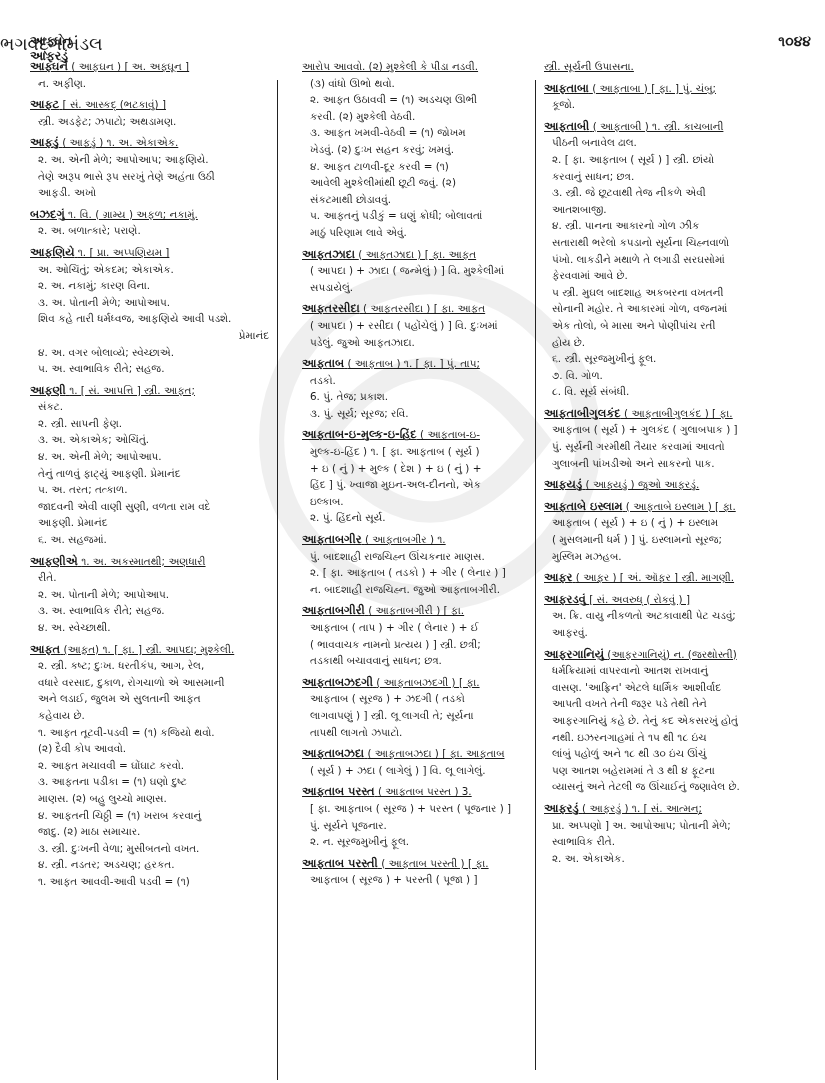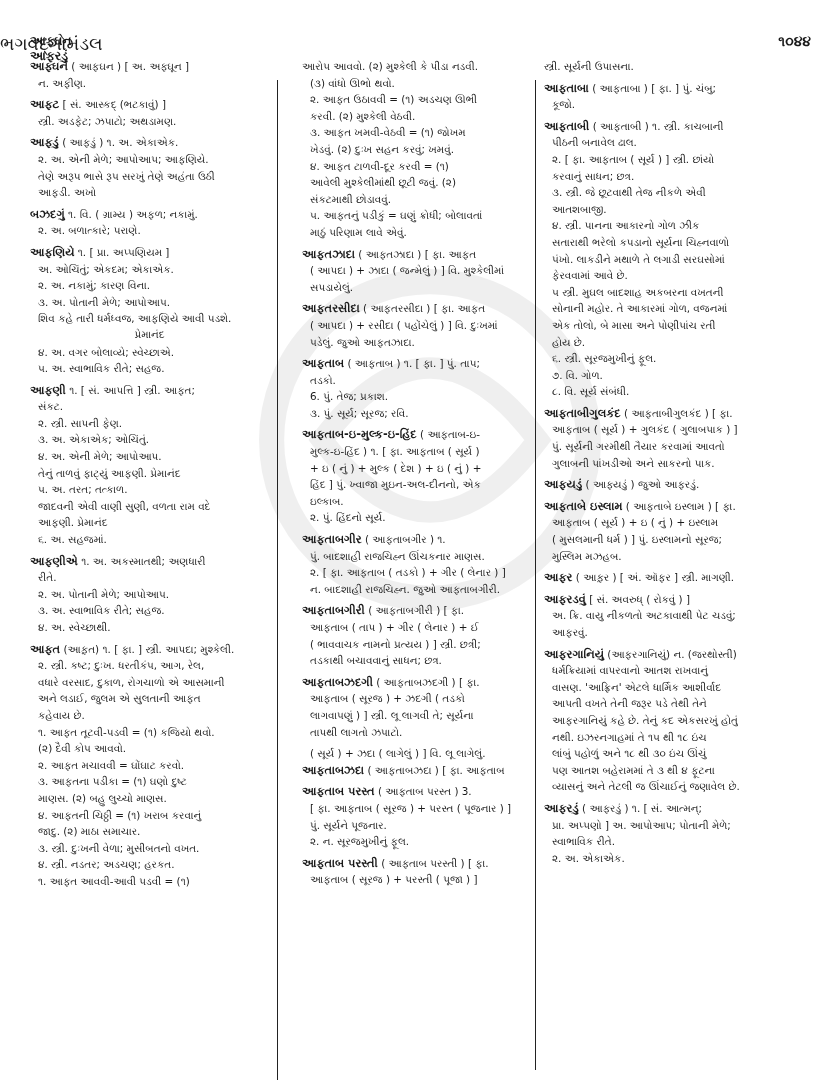--- a/index.html
+++ b/index.html
@@ -33,22 +33,22 @@
   }
   .col-1 { left: 30px;  width: 243px; }
   .col-2 { left: 302px; width: 245px; }
   .col-3 { left: 544px; width: 252px; }
   .divider { position: absolute; top: 22px; width: 1px; background: #222; }
   .div-1 { left: 277px; height: 1000px; }
   .div-2 { left: 535px; height: 990px; }
   .entry { margin: 0 0 5px 0; }
   .hw { font-weight: bold; font-size: 11.4px; }
   .line { display: block; padding-left: 8px; }
-  .line.cont { padding-left: 0; }
-  .poet { display: block; text-align: center; padding-right: 4px; font-family: Liberation Serif, serif; }
+  .line.cont { padding-left: 0; text-decoration: underline; }
+  .poet { display: block; text-align: right; padding-right: 4px; }
 </style>
 </head>
 <body>
 
 <svg class="watermark" viewBox="0 0 100 100">
   <circle cx="50" cy="50" r="44" fill="none" stroke="#000" stroke-width="7"></circle>
   <path d="M20 50 Q50 10 80 50 Q50 90 20 50Z" fill="none" stroke="#000" stroke-width="6"></path>
 </svg>
 
 <div class="header">
@@ -178,22 +178,22 @@
         <span class="line"><span>( ભાવવાચક નામનો પ્રત્યય ) ] સ્ત્રી. છત્રી;</span></span>
         <span class="line"><span>તડકાથી બચાવવાનું સાધન; છત્ર.</span></span>
       </div>
       <div class="entry">
         <span class="line cont"><span class="hw">આફતાબઝદગી</span> <span>( આફતાબઝદગી ) [ ફા.</span></span>
         <span class="line"><span>આફતાબ ( સૂરજ ) + ઝદગી ( તડકો</span></span>
         <span class="line"><span>લાગવાપણું ) ] સ્ત્રી. લૂ લાગવી તે; સૂર્યના</span></span>
         <span class="line"><span>તાપથી લાગતો ઝપાટો.</span></span>
       </div>
       <div class="entry">
+        <span class="line cont"><span class="hw">આફતાબઝદા</span> <span>( આફતાબઝદા ) [ ફા. આફતાબ</span></span>
         <span class="line"><span>( સૂર્ય ) + ઝદા ( લાગેલું ) ] વિ. લૂ લાગેલું.</span></span>
-        <span class="line cont"><span class="hw">આફતાબઝદા</span> <span>( આફતાબઝદા ) [ ફા. આફતાબ</span></span>
       </div>
       <div class="entry">
         <span class="line cont"><span class="hw">આફતાબ પરસ્ત</span> <span>( આફતાબ પરસ્ત ) 3.</span></span>
         <span class="line"><span>[ ફા. આફતાબ ( સૂરજ ) + પરસ્ત ( પૂજનાર ) ]</span></span>
         <span class="line"><span>પું. સૂર્યને પૂજનાર.</span></span>
         <span class="line"><span>૨. ન. સૂરજમુખીનું ફૂલ.</span></span>
       </div>
       <div class="entry">
         <span class="line cont"><span class="hw">આફતાબ પરસ્તી</span> <span>( આફતાબ પરસ્તી ) [ ફા.</span></span>
         <span class="line"><span>આફતાબ ( સૂરજ ) + પરસ્તી ( પૂજા ) ]</span></span>

